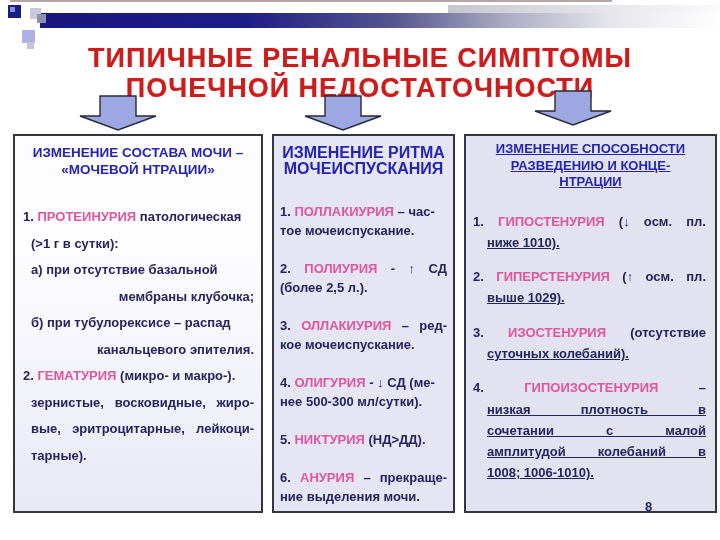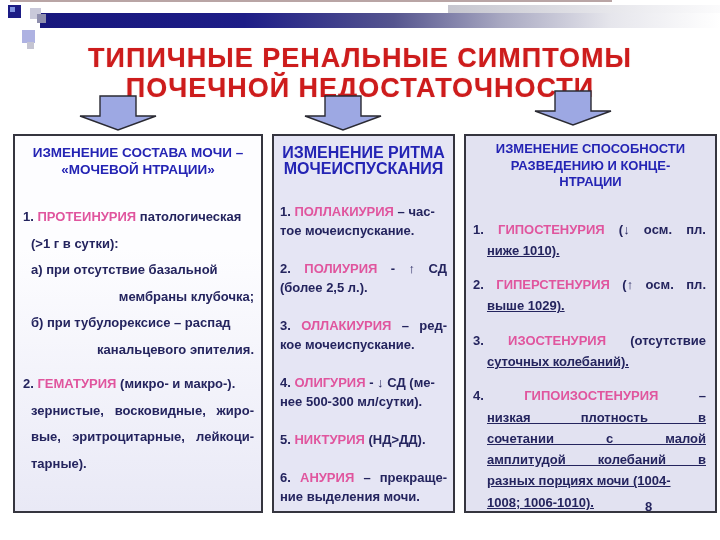--- a/index.html
+++ b/index.html
@@ -37,30 +37,30 @@
   
   .box { position:absolute; top:134px; height:379px; border:2px solid var(--box_border);
          box-sizing:border-box; overflow:hidden; }
   .box1 { left:13px;  width:250px; background:linear-gradient(#fdfdff 30%,#e9e9f6); }
   .box2 { left:272px; width:183px; background:var(--box_lavender); }
   .box3 { left:464px; width:253px; background:#e2e2f1; }
 
   .col-header { color:var(--header_blue); text-align:center; }
   .box1 .col-header { font-size:13.5px; line-height:16.5px; margin:9px 4px 26px; }
   .box2 .col-header { font-size:16px; line-height:15.5px; margin:9px 2px 26px;text-align:center; }
-  .box3 .col-header { font-size:13px;   line-height:16.5px; margin:5px 4px 28px; }
+  .box3 .col-header { font-size:13px;   line-height:16.5px; margin:5px 4px 20px;text-decoration:underline; }
 
   .col-body { color:var(--body_navy); }
   .box1 .col-body { font-size:13px; line-height:26.5px; padding:0 7px 0 8px; }
   .box2 .col-body { font-size:13px; line-height:19px;   padding:0 6px; }
   .box3 .col-body { font-size:13px; line-height:21.3px; padding:0 9px 0 7px; }
 
   .line { white-space:nowrap; }
   .line.just { white-space:normal; text-align:justify; text-align-last:justify; }
-  .box1 .line.gap { margin-top:8px; }
+  .box1 .line.gap { margin-top:0; }
   .box2 .line.gap { margin-top:19px; }
   .box3 .line.gap { margin-top:13px; }
   .box1 .ind1 { padding-left:8px; }
   .box1 .ind2 { padding-left:20px;text-align:right; }
   .box3 .ind1 { padding-left:14px;text-decoration:underline; }
 
   .term { color:var(--term_pink); }
 
   .page-num { position:absolute; left:645px; top:499px; z-index:5;
               color:var(--body_navy); font-size:13px; }
@@ -142,19 +142,18 @@
         <div class="line just"><span class="body-seg">1. </span><span class="term">ГИПОСТЕНУРИЯ</span><span class="body-seg"> (↓ осм. пл.</span></div>
         <div class="line ind1"><span class="body-seg">ниже 1010).</span></div>
         <div class="line gap just"><span class="body-seg">2. </span><span class="term">ГИПЕРСТЕНУРИЯ</span><span class="body-seg"> (↑ осм. пл.</span></div>
         <div class="line ind1"><span class="body-seg">выше 1029).</span></div>
         <div class="line gap just"><span class="body-seg">3. </span><span class="term">ИЗОСТЕНУРИЯ</span><span class="body-seg"> (отсутствие</span></div>
         <div class="line ind1"><span class="body-seg">суточных колебаний).</span></div>
         <div class="line gap just"><span class="body-seg">4. </span><span class="term">ГИПОИЗОСТЕНУРИЯ</span><span class="body-seg"> –</span></div>
         <div class="line just ind1"><span class="body-seg">низкая плотность в</span></div>
         <div class="line just ind1"><span class="body-seg">сочетании с малой</span></div>
         <div class="line just ind1"><span class="body-seg">амплитудой колебаний в</span></div>
-        <div class="line ind1"><span class="body-seg">разных порциях мочи (1004-</span></div>
         <div class="line ind1"><span class="body-seg">1008; 1006-1010).</span></div>
       </div>
   </div>
 
   <div class="page-num">8</div>
 </div>
 
 </body></html>

